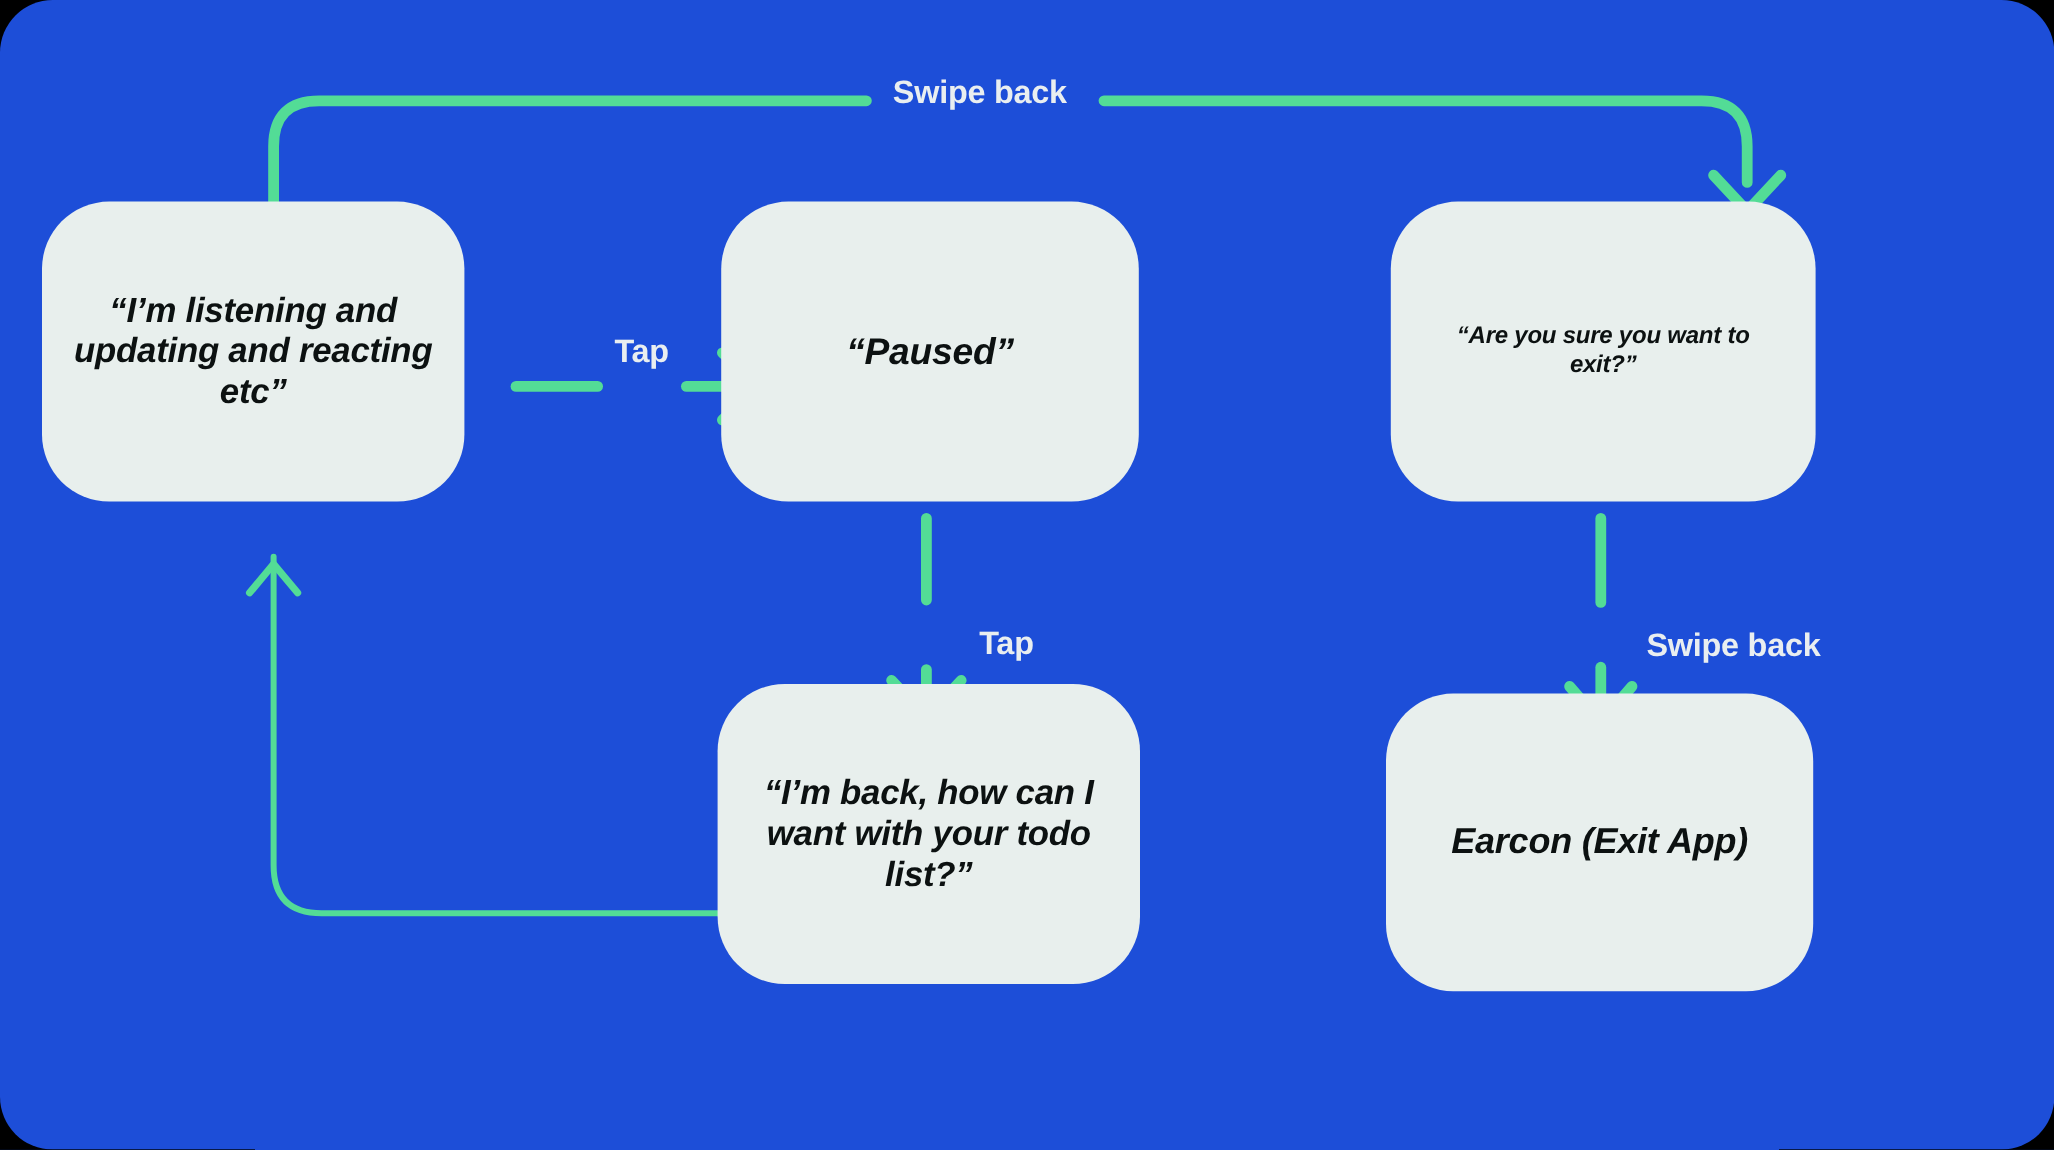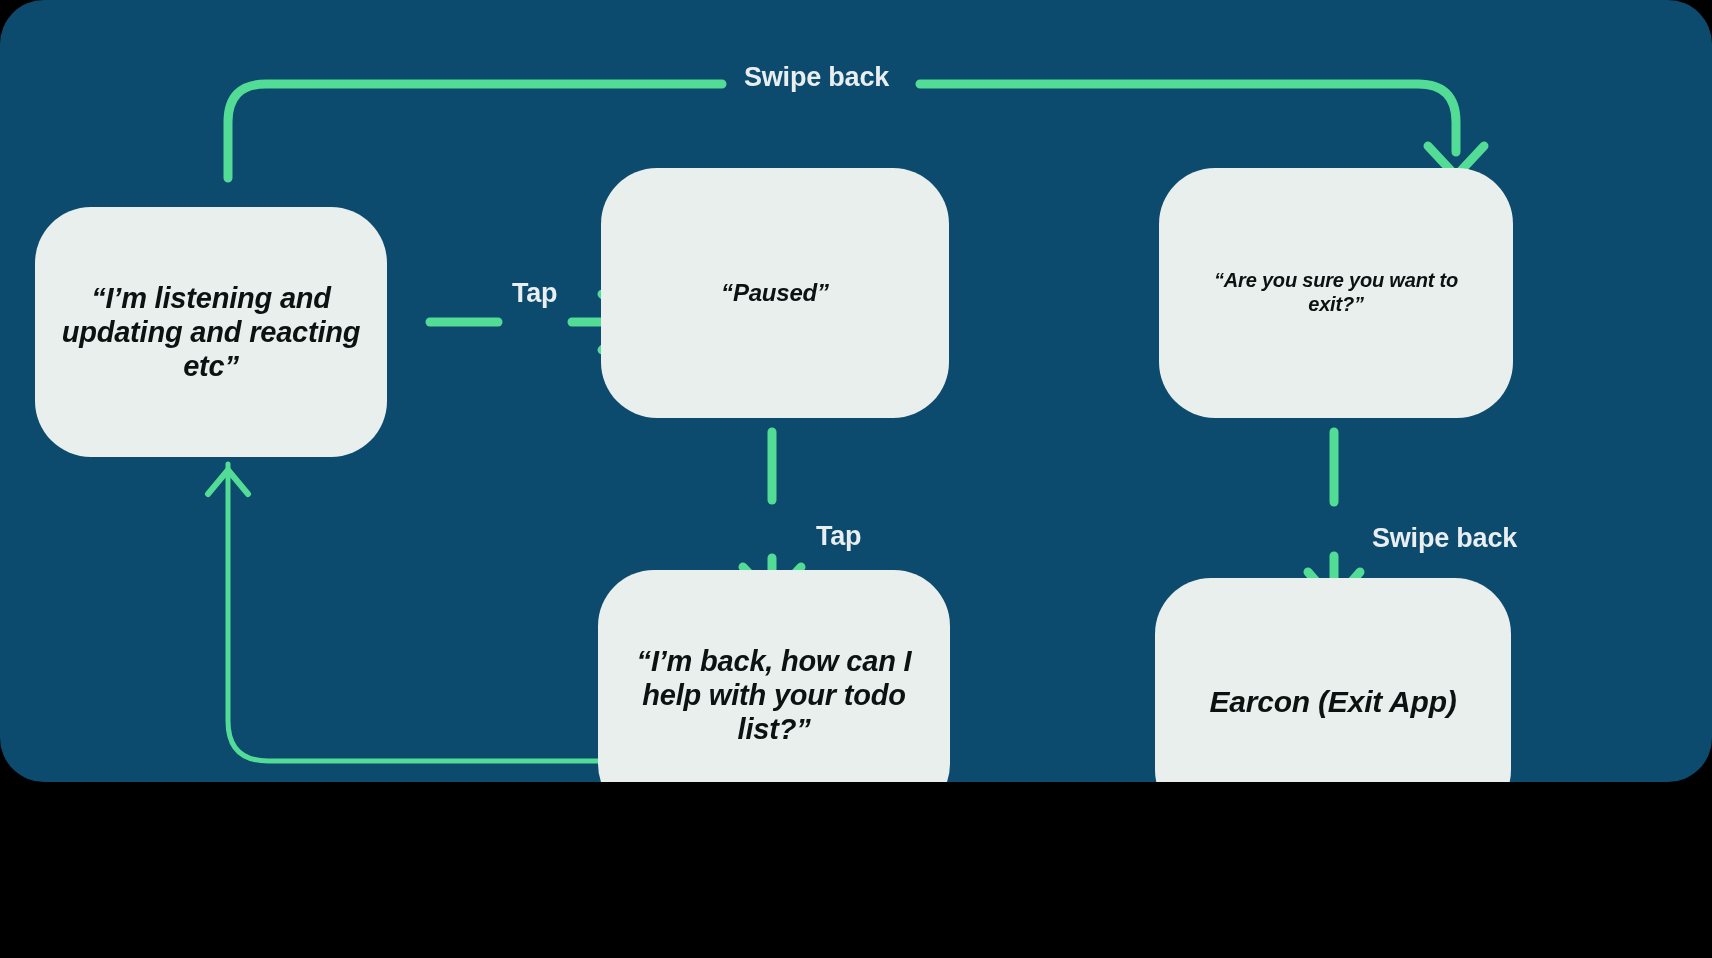--- a/index.html
+++ b/index.html
@@ -19,22 +19,22 @@
     height: 958px;
     background: #000000;
     box-sizing: border-box;
   }
 
   #board {
     position: absolute;
     left: 0;
     top: 0;
     width: 1712px;
-    height: 782px;
-    background: #0c4a6e;
+    height: 958px;
+    background: #1d4ed8;
     border-radius: 44px;
     overflow: hidden;
   }
 
   
   .node {
     position: absolute;
     background: #E8EFED;
     border-radius: 56px;
     display: flex;
@@ -47,24 +47,24 @@
   }
   .node-label {
     font-size: 30px;
     font-weight: 700;
     line-height: 1.18;
     letter-spacing: -0.2px;
     white-space: pre-line;
   }
   .node.italic .node-label { font-style: italic; }
 
-  #node-listening { left: 35px;   top: 168px; width: 352px; height: 250px; margin-top: 39px; }
+  #node-listening { left: 35px;   top: 168px; width: 352px; height: 250px; }
   #node-listening .node-label { font-size: 29px; }
   #node-paused    { left: 601px;  top: 168px; width: 348px; height: 250px; }
-  #node-paused .node-label { font-size: 24px; }
+  #node-paused .node-label { font-size: 31px; }
   #node-exit-confirm { left: 1159px; top: 168px; width: 354px; height: 250px; }
   #node-exit-confirm .node-label { font-size: 20px; }
   #node-back      { left: 598px;  top: 570px; width: 352px; height: 250px; }
   #node-back .node-label { font-size: 29px; }
   #node-earcon    { left: 1155px; top: 578px; width: 356px; height: 248px; font-style: italic; }
   #node-earcon .node-label { font-size: 30px; }
 
   
   #edges {
     position: absolute;
@@ -130,21 +130,21 @@
 
     <div class="node italic" id="node-paused">
       <span class="node-label">“Paused”</span>
     </div>
 
     <div class="node italic" id="node-exit-confirm">
       <span class="node-label">“Are you sure you want to exit?”</span>
     </div>
 
     <div class="node italic" id="node-back">
-      <span class="node-label">“I’m back, how can I help with your todo list?”</span>
+      <span class="node-label">“I’m back, how can I want with your todo list?”</span>
     </div>
 
     <div class="node" id="node-earcon">
       <span class="node-label">Earcon (Exit App)</span>
     </div>
 
   </div>
 </div>
 
 </body></html>

